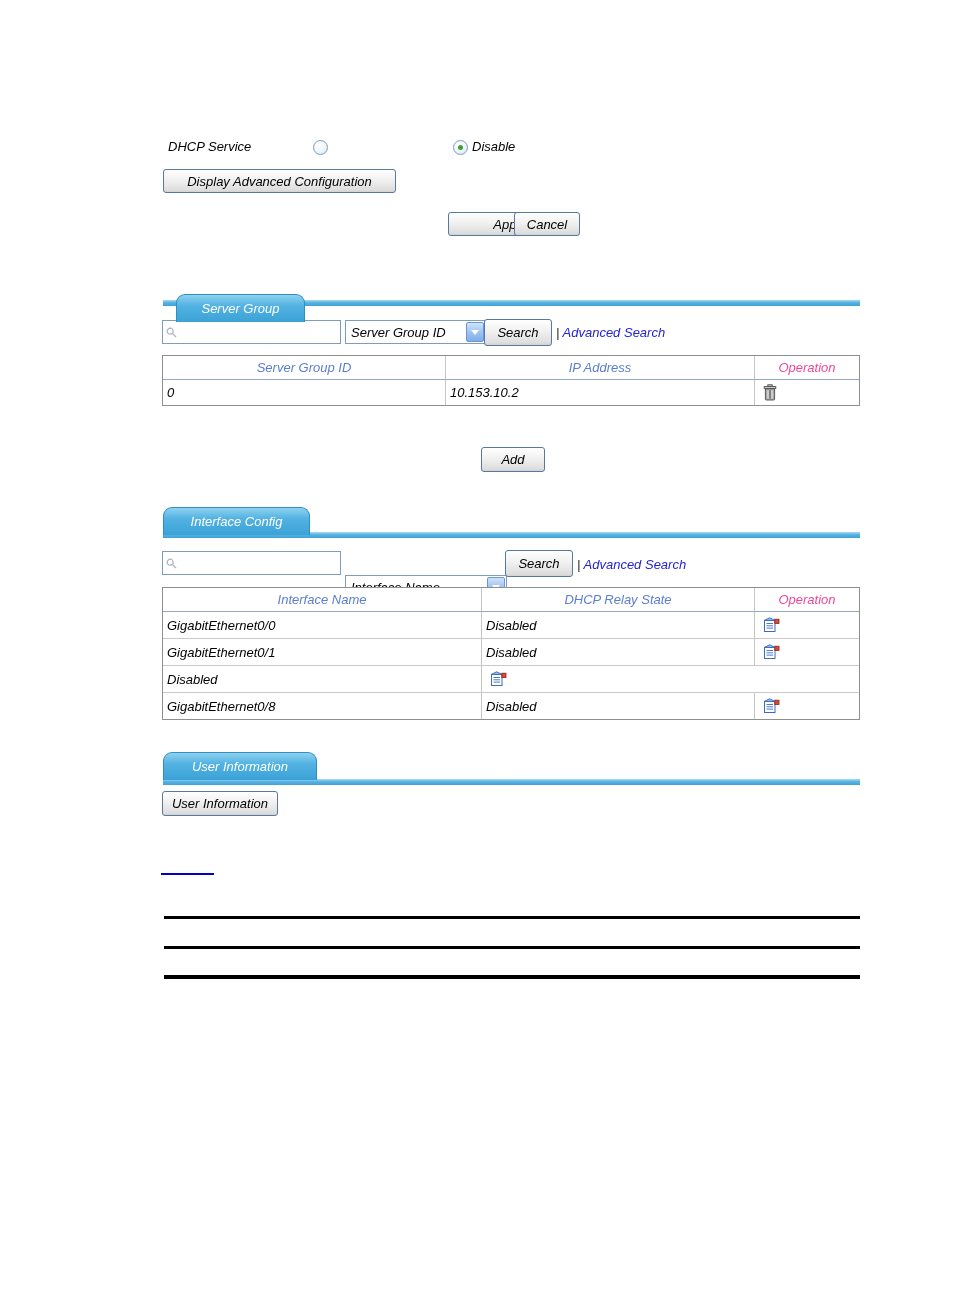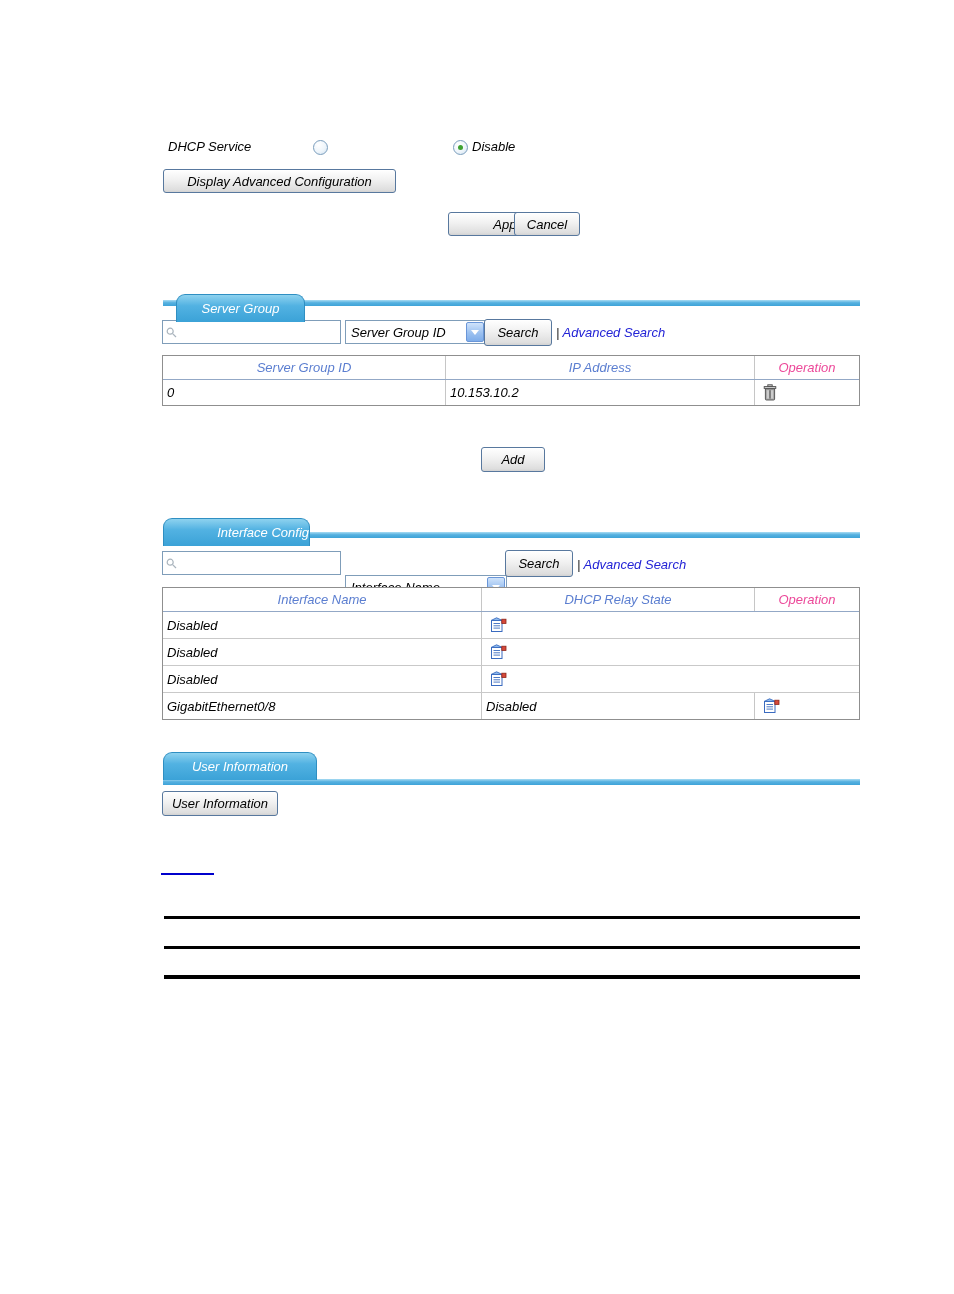--- a/index.html
+++ b/index.html
@@ -146,21 +146,21 @@
           <line x1="7" y1="6.2" x2="7" y2="14.6" stroke="#5a5a5a" stroke-width="1.1"></line>
           <line x1="9" y1="6.2" x2="9" y2="14.6" stroke="#e8e8e8" stroke-width="1.1"></line>
         </svg>
       </div>
     </div>
   </div>
 
   <div class="abs xp-btn" style="left:481px;top:447px;width:62px;height:23px;">Add</div>
 
   <div class="tab-bar" style="left:163px;top:532px;"></div>
-  <div class="tab" style="left:163px;top:518px;width:145px;justify-content:flex-end;">
+  <div class="tab" style="left:163px;top:507px;width:145px;">
     <span>Interface Config</span>
   </div>
 
   <div class="abs search-box" style="left:162px;top:551px;width:177px;height:22px;">
     <svg class="mag" width="11" height="11" viewBox="0 0 11 11">
       <circle cx="4.2" cy="4.2" r="3" fill="none" stroke="#a9b4bd" stroke-width="1.2"></circle>
       <line x1="6.6" y1="6.6" x2="10" y2="10" stroke="#a9b4bd" stroke-width="1.2"></line>
     </svg>
   </div>
 
@@ -179,33 +179,35 @@
   </div>
 
   <div class="tbl" style="left:162px;top:587px;width:696px;">
     <div class="trow thead" style="grid-template-columns:319px 273px 104px;height:23px;">
       <div class="tcell">Interface Name</div>
       <div class="tcell">DHCP Relay State</div>
       <div class="tcell op">Operation</div>
     </div>
 
     <div class="trow data" style="grid-template-columns:319px 273px 104px;height:26px;">
-      <div class="tcell">Disabled</div>
-      <div class="tcell" style="padding-left:8px;">
-        <svg width="17" height="16" viewBox="0 0 17 16" style="cursor:pointer;">
-          <rect x="1.5" y="3.5" width="10.5" height="11" fill="#ffffff" stroke="#3a6bc0" stroke-width="1"></rect>
-          <path d="M1 3.5 L6.6 0.8 L12.4 3.5 Z" fill="#8db9ec" stroke="#3a6bc0" stroke-width="0.9"></path>
-          <line x1="3.5" y1="6.5" x2="10" y2="6.5" stroke="#3a6bc0" stroke-width="0.9"></line>
-          <line x1="3.5" y1="8.8" x2="10" y2="8.8" stroke="#3a6bc0" stroke-width="0.9"></line>
-          <line x1="3.5" y1="11.1" x2="10" y2="11.1" stroke="#3a6bc0" stroke-width="0.9"></line>
-          <rect x="11.8" y="2.2" width="4.2" height="4.2" fill="#d5483a" stroke="#8d2418" stroke-width="0.8"></rect>
-        </svg>
-      </div>
-    </div>
-    <div class="trow data" style="grid-template-columns:319px 273px 104px;height:26px;">
+      <div class="tcell">GigabitEthernet0/0</div>
+      <div class="tcell">Disabled</div>
+      <div class="tcell" style="padding-left:8px;">
+        <svg width="17" height="16" viewBox="0 0 17 16" style="cursor:pointer;">
+          <rect x="1.5" y="3.5" width="10.5" height="11" fill="#ffffff" stroke="#3a6bc0" stroke-width="1"></rect>
+          <path d="M1 3.5 L6.6 0.8 L12.4 3.5 Z" fill="#8db9ec" stroke="#3a6bc0" stroke-width="0.9"></path>
+          <line x1="3.5" y1="6.5" x2="10" y2="6.5" stroke="#3a6bc0" stroke-width="0.9"></line>
+          <line x1="3.5" y1="8.8" x2="10" y2="8.8" stroke="#3a6bc0" stroke-width="0.9"></line>
+          <line x1="3.5" y1="11.1" x2="10" y2="11.1" stroke="#3a6bc0" stroke-width="0.9"></line>
+          <rect x="11.8" y="2.2" width="4.2" height="4.2" fill="#d5483a" stroke="#8d2418" stroke-width="0.8"></rect>
+        </svg>
+      </div>
+    </div>
+    <div class="trow data" style="grid-template-columns:319px 273px 104px;height:26px;">
+      <div class="tcell">GigabitEthernet0/1</div>
       <div class="tcell">Disabled</div>
       <div class="tcell" style="padding-left:8px;">
         <svg width="17" height="16" viewBox="0 0 17 16" style="cursor:pointer;">
           <rect x="1.5" y="3.5" width="10.5" height="11" fill="#ffffff" stroke="#3a6bc0" stroke-width="1"></rect>
           <path d="M1 3.5 L6.6 0.8 L12.4 3.5 Z" fill="#8db9ec" stroke="#3a6bc0" stroke-width="0.9"></path>
           <line x1="3.5" y1="6.5" x2="10" y2="6.5" stroke="#3a6bc0" stroke-width="0.9"></line>
           <line x1="3.5" y1="8.8" x2="10" y2="8.8" stroke="#3a6bc0" stroke-width="0.9"></line>
           <line x1="3.5" y1="11.1" x2="10" y2="11.1" stroke="#3a6bc0" stroke-width="0.9"></line>
           <rect x="11.8" y="2.2" width="4.2" height="4.2" fill="#d5483a" stroke="#8d2418" stroke-width="0.8"></rect>
         </svg>

